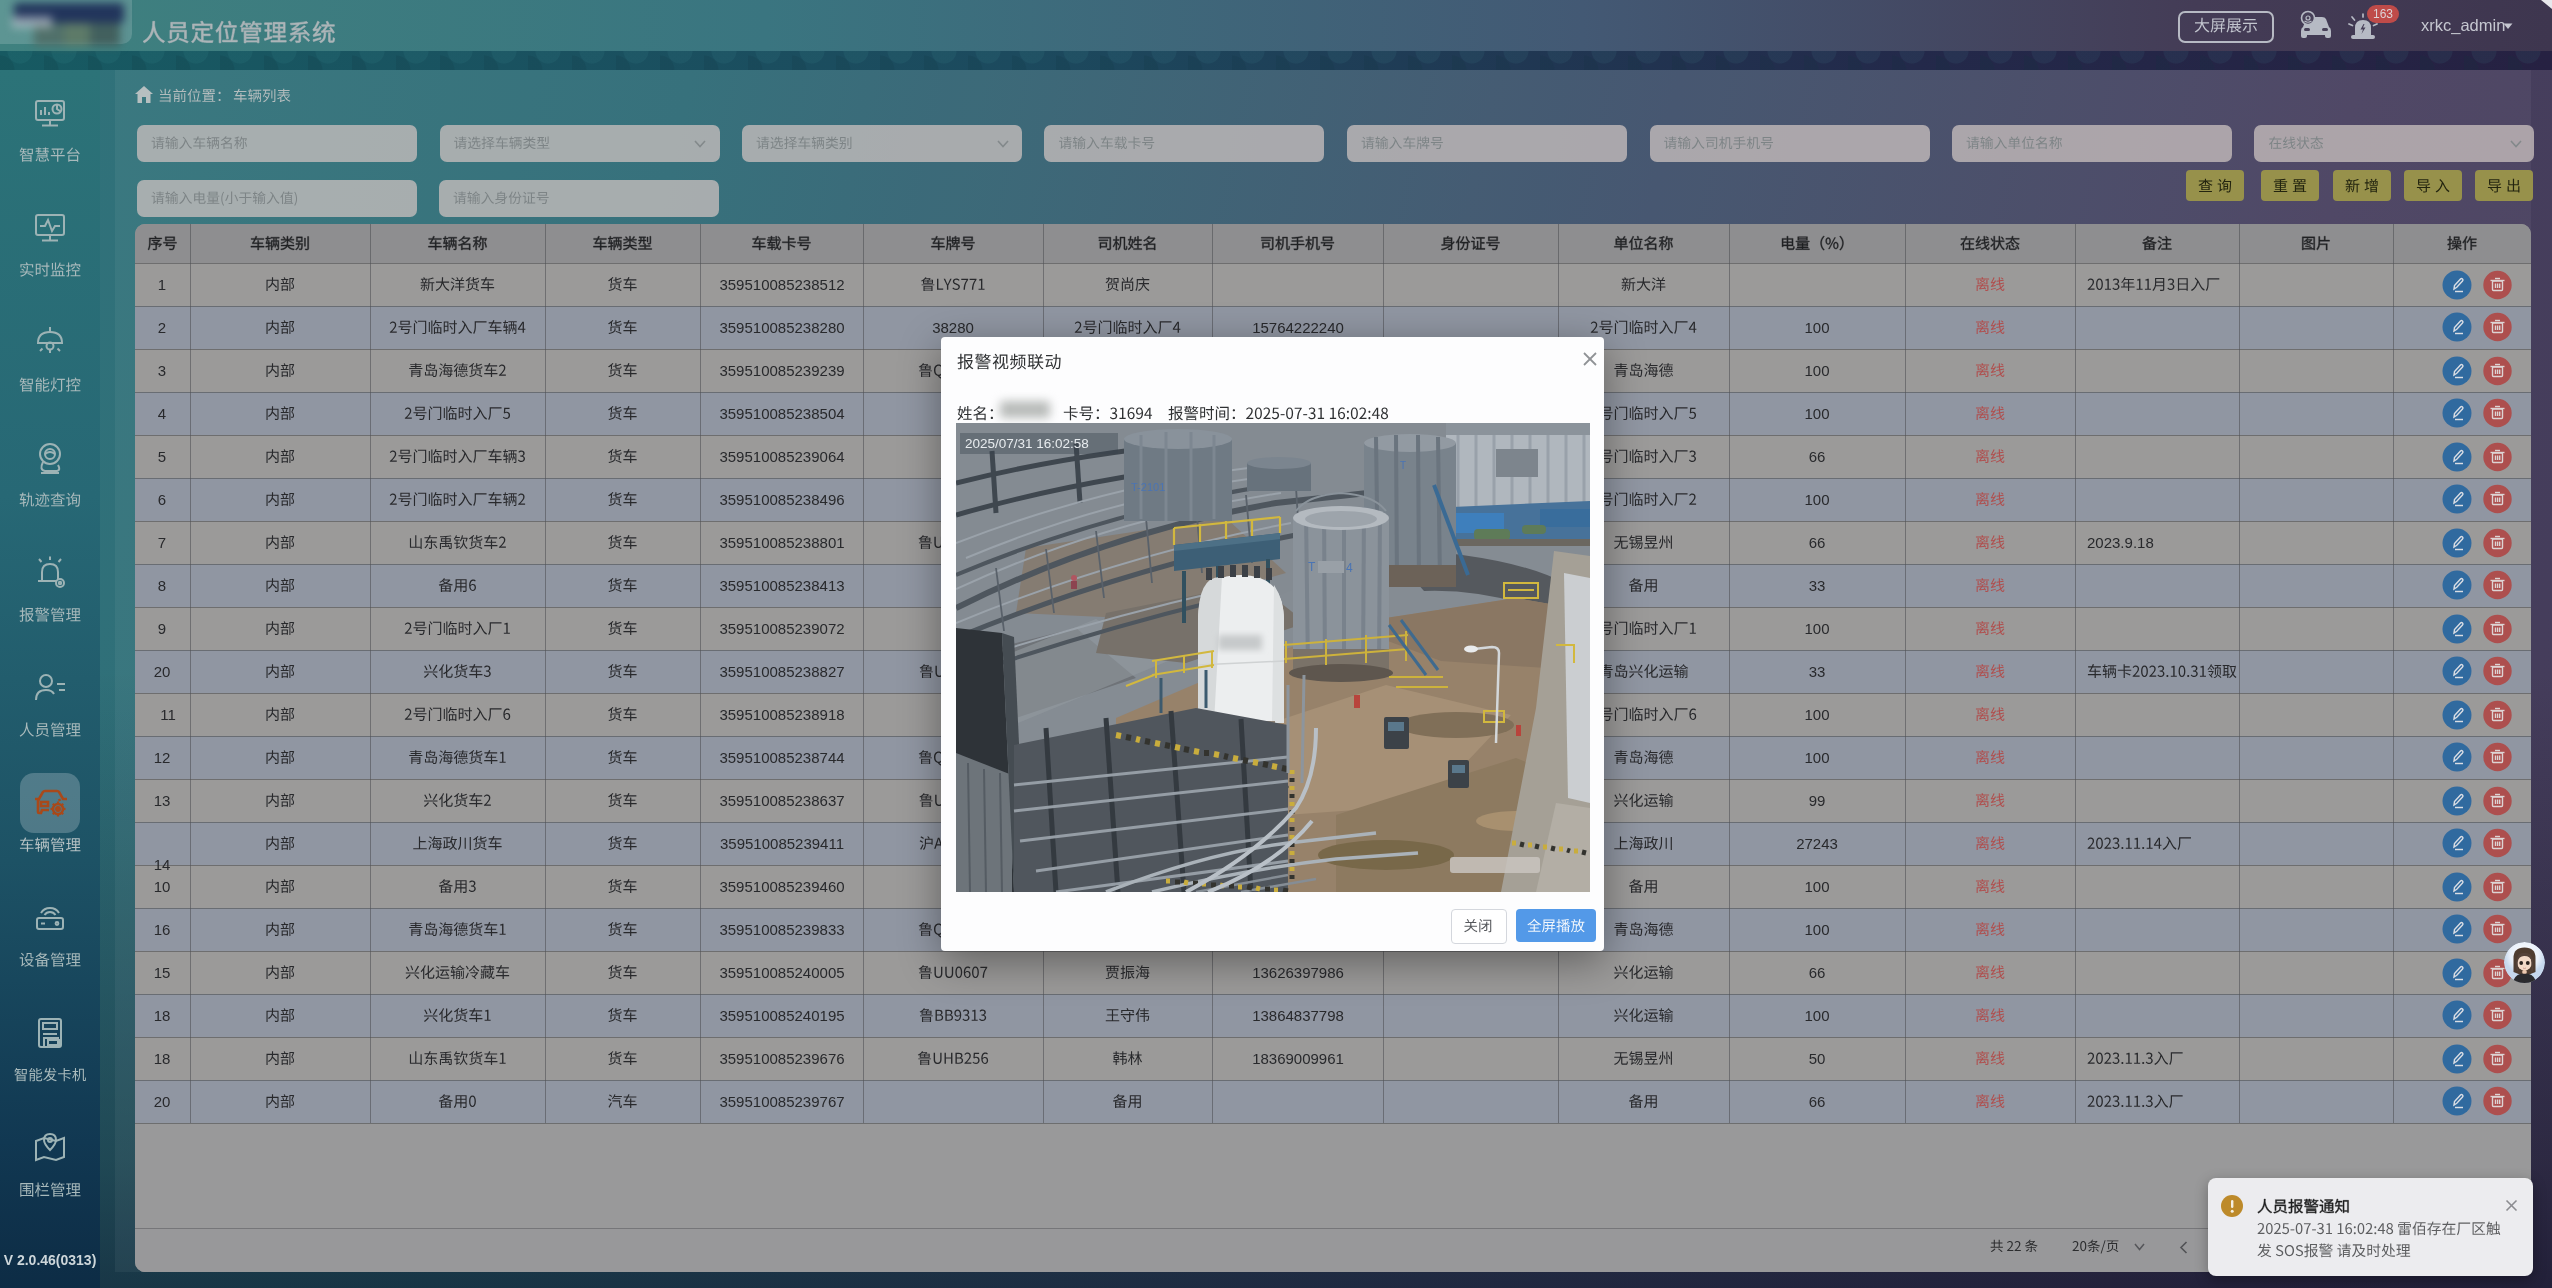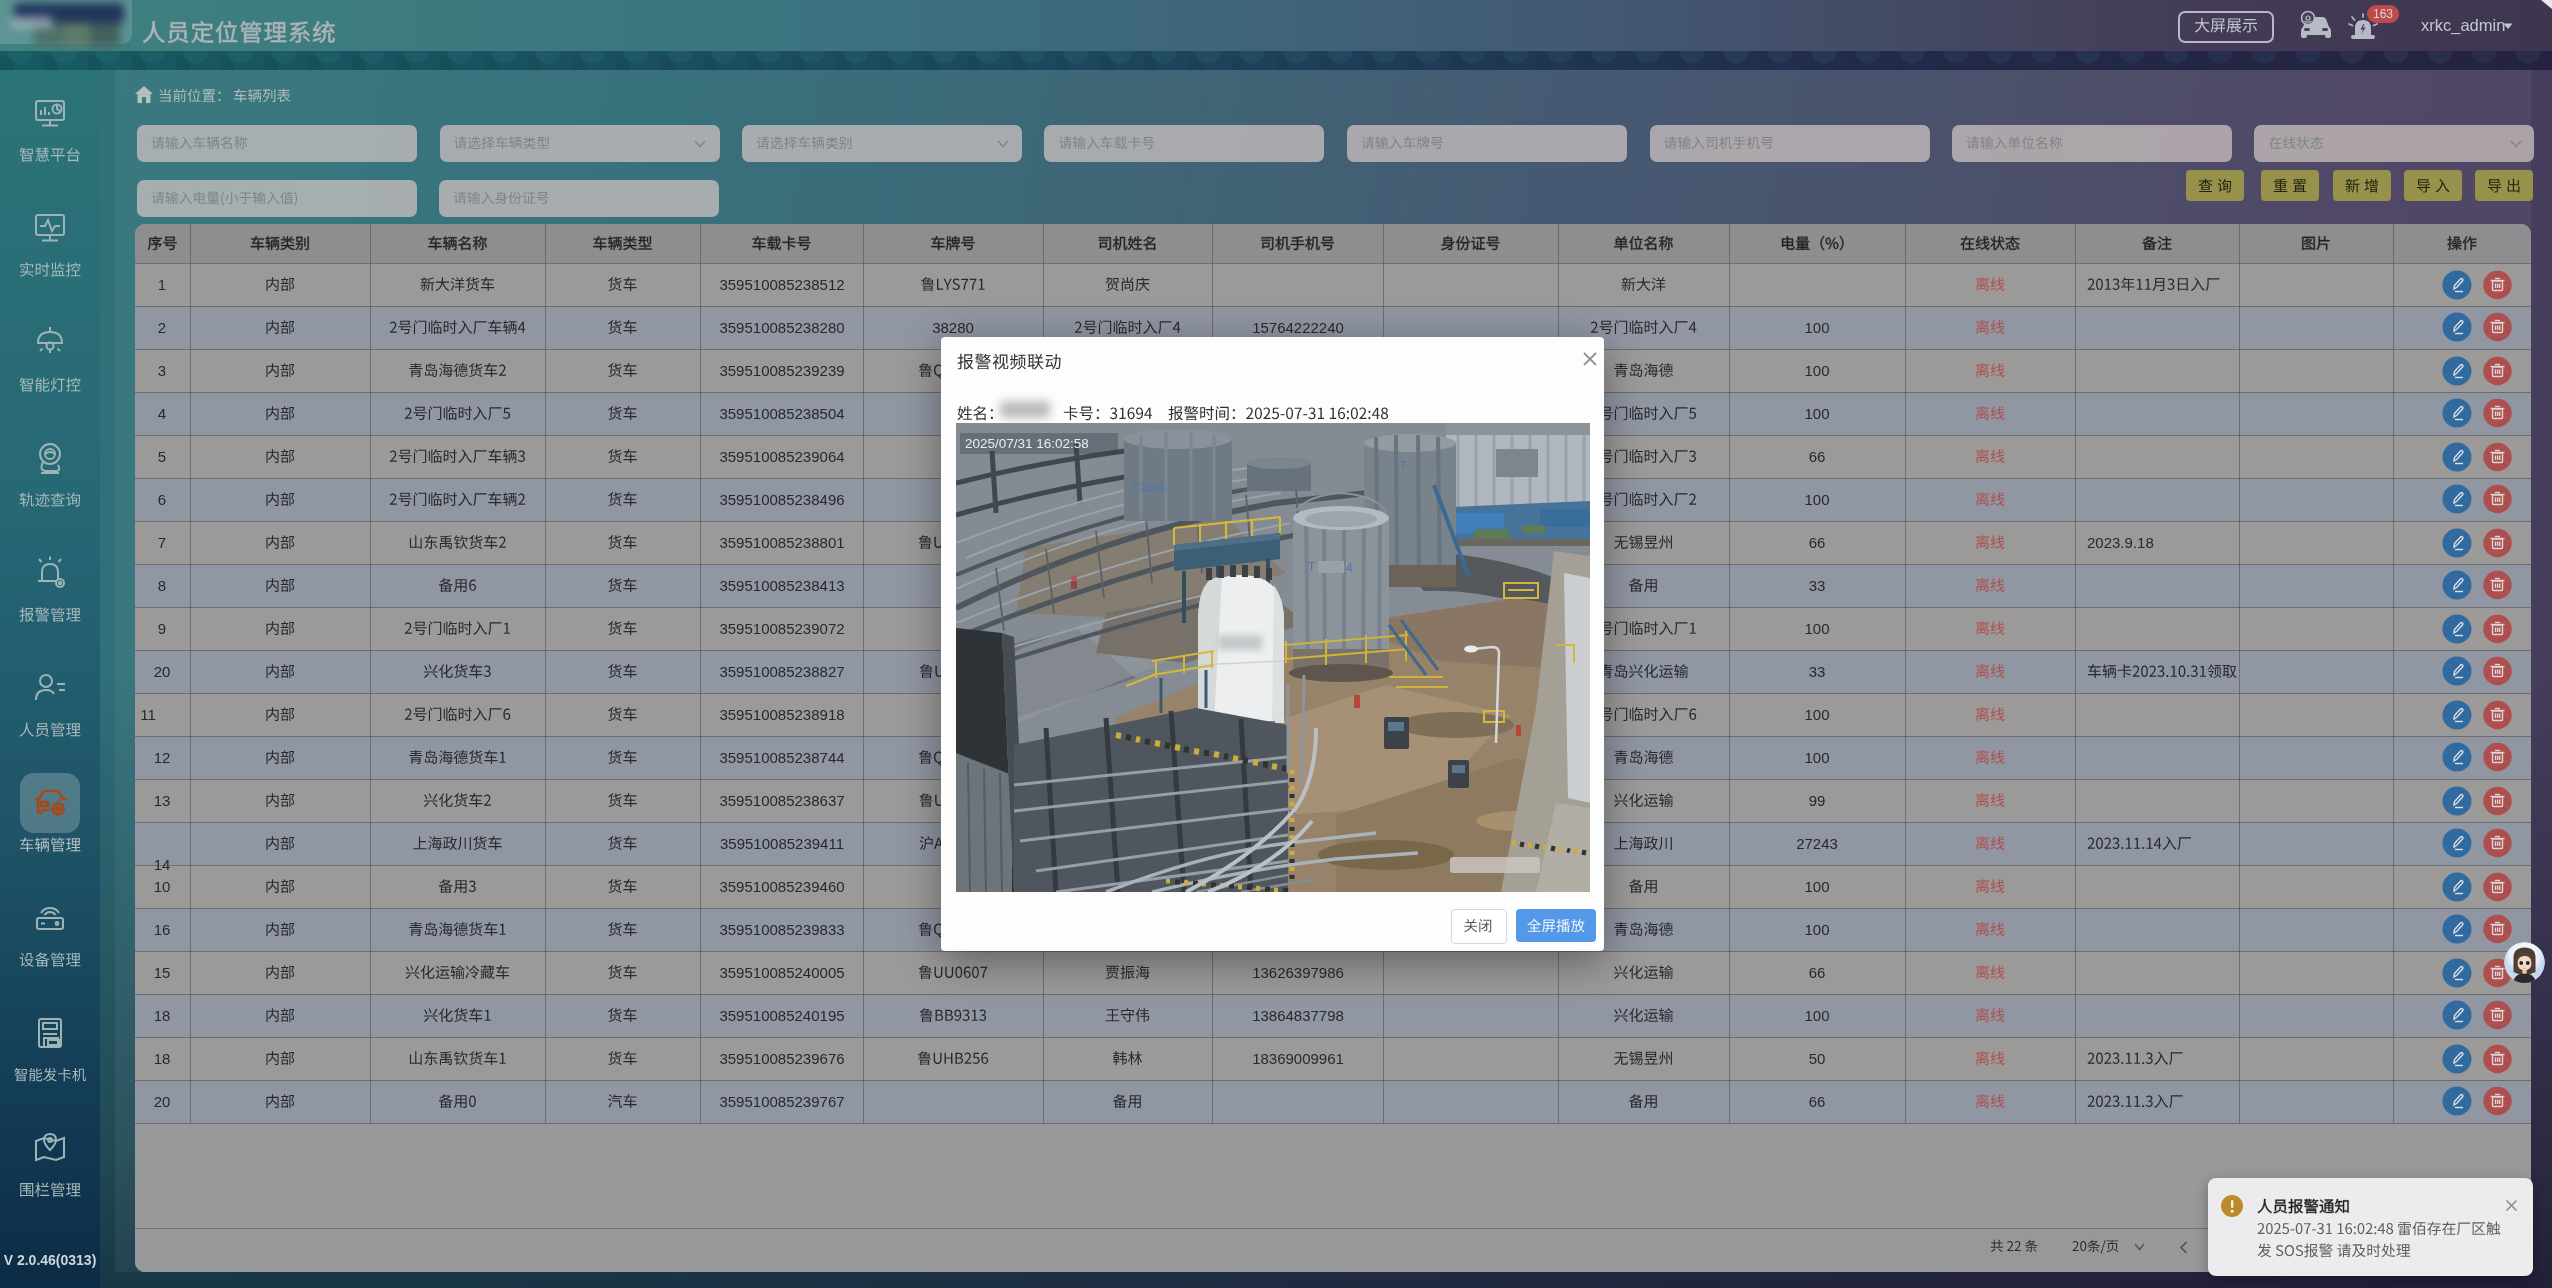--- a/index.html
+++ b/index.html
@@ -449,21 +449,21 @@
 <circle cx="55.5" cy="15" r="14.2" fill="#ad4f4e"></circle>
 <g stroke="#ddd4d4" stroke-width="1.4" fill="none">
       <rect x="50.5" y="11" width="10" height="9.5" rx="1"></rect>
       <line x1="48.5" y1="10.5" x2="62.5" y2="10.5"></line>
       <line x1="53" y1="8.5" x2="58" y2="8.5"></line>
       <line x1="53.5" y1="13.5" x2="53.5" y2="18"></line>
       <line x1="55.6" y1="13.5" x2="55.6" y2="18"></line>
       <line x1="57.7" y1="13.5" x2="57.7" y2="18"></line>
     </g>
 </svg>
-<div class="num" style="left:148px;top:693px;width:10px;margin-left:-5px;white-space:nowrap;display:flex;justify-content:center;text-align:right;">11</div>
+<div class="num" style="left:168px;top:693px;width:10px;margin-left:-5px;white-space:nowrap;display:flex;justify-content:center;text-align:right;">11</div>
 <div class="num" style="left:782px;top:693px;width:10px;margin-left:-5px;white-space:nowrap;display:flex;justify-content:center;">359510085238918</div>
 <div class="num" style="left:1817px;top:693px;width:10px;margin-left:-5px;white-space:nowrap;display:flex;justify-content:center;">100</div>
 <svg class="abs" style="left:2442px;top:700px" width="72" height="30" viewBox="0 0 72 30">
 <circle cx="15" cy="15" r="14.5" fill="#306a9f"></circle>
 <g stroke="#d9dde4" stroke-width="1.45" fill="none">
       <path d="M12 19 L12.5 15.5 L18.5 9 Q19.5 8 20.5 9 Q21.5 10 20.5 11 L14.8 17.3 Z"></path>
       <line x1="13" y1="21.5" x2="21" y2="21.5"></line>
     </g>
 <circle cx="55.5" cy="15" r="14.2" fill="#ad4f4e"></circle>
 <g stroke="#ddd4d4" stroke-width="1.4" fill="none">

